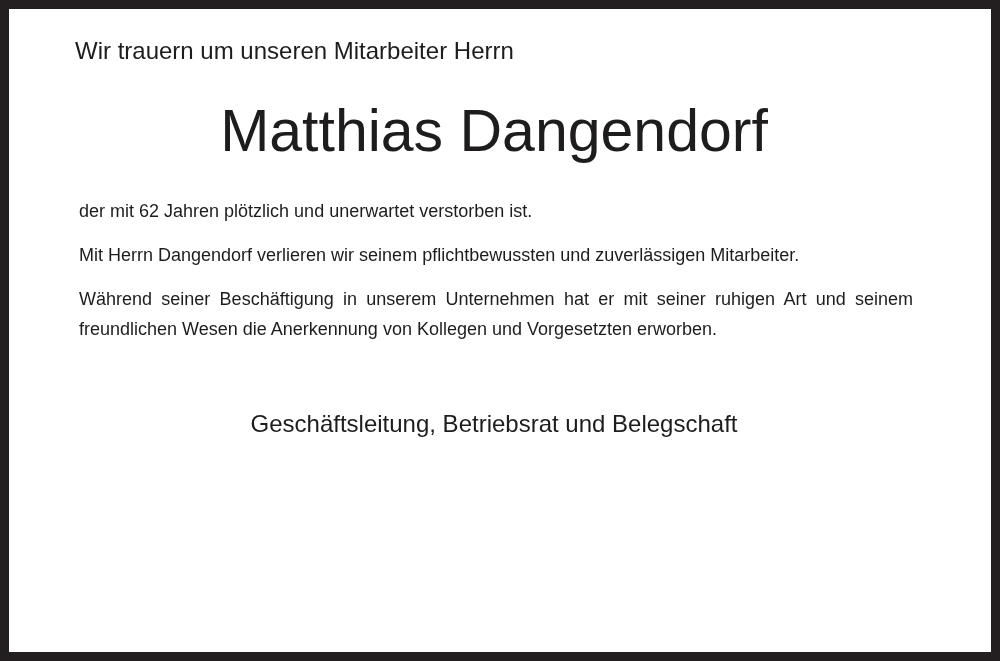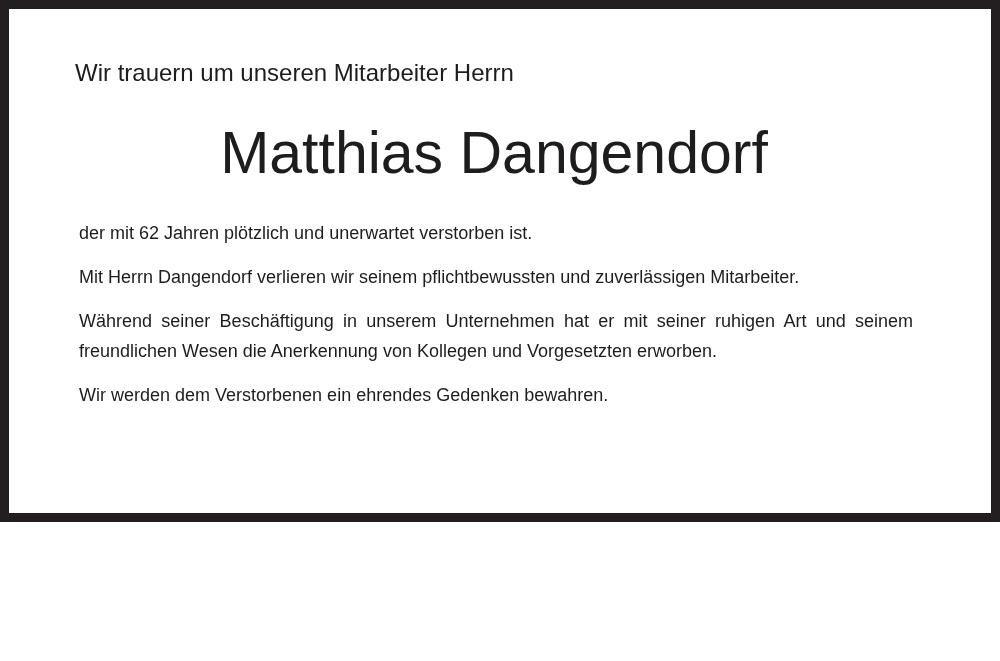--- a/index.html
+++ b/index.html
@@ -2,25 +2,25 @@
 <html lang="de"><head>
 <meta charset="utf-8">
 <style>
   html, body {
     margin: 0;
     padding: 0;
     background: #ffffff;
   }
   .obituary-frame {
     width: 1000px;
-    height: 522px;
+    height: 661px;
     box-sizing: border-box;
     border: 9px solid #231f20;
     background: #ffffff;
-    padding: 49px 78px 0 66px;
+    padding: 27px 78px 0 66px;
     font-family: "Liberation Sans", "DejaVu Sans", sans-serif;
     color: #1e1c1d;
     overflow: hidden;
   }
   .intro {
     font-size: 24px;
     line-height: 30px;
     margin: 0;
     text-align: left;
     font-weight: 400;
@@ -68,16 +68,16 @@
   <p class="intro">Wir trauern um unseren Mitarbeiter Herrn</p>
 
   <h1 class="deceased-name">Matthias Dangendorf</h1>
 
   <p class="body-par first-after-name">der mit 62 Jahren plötzlich und unerwartet verstorben ist.</p>
 
   <p class="body-par">Mit Herrn Dangendorf verlieren wir seinem pflichtbewussten und zuverlässigen Mitarbeiter.</p>
 
   <p class="body-par">Während seiner Beschäftigung in unserem Unternehmen hat er mit seiner ruhigen Art und seinem freundlichen Wesen die Anerkennung von Kollegen und Vorgesetzten erworben.</p>
 
-  <p class="body-par">Wir werden dem Verstorbenen ein ehrendes Gedenken bewahren.</p>
 
+  <p class="signature">Geschäftsleitung, Betriebsrat und Belegschaft</p>
 
 </div>
 
 </body></html>

